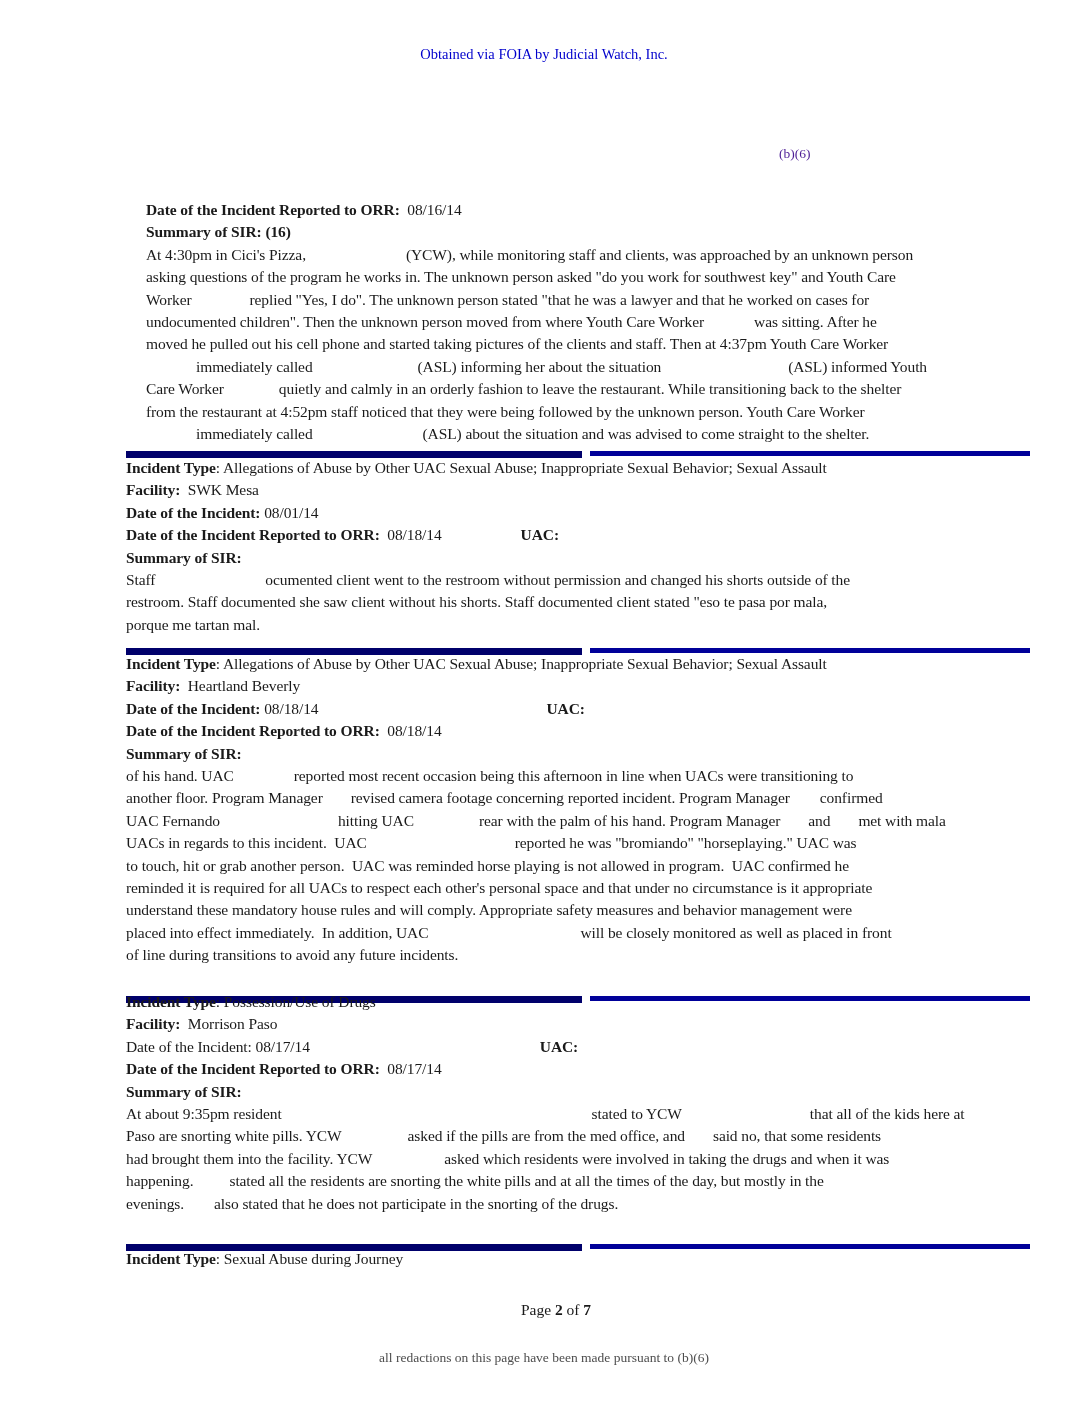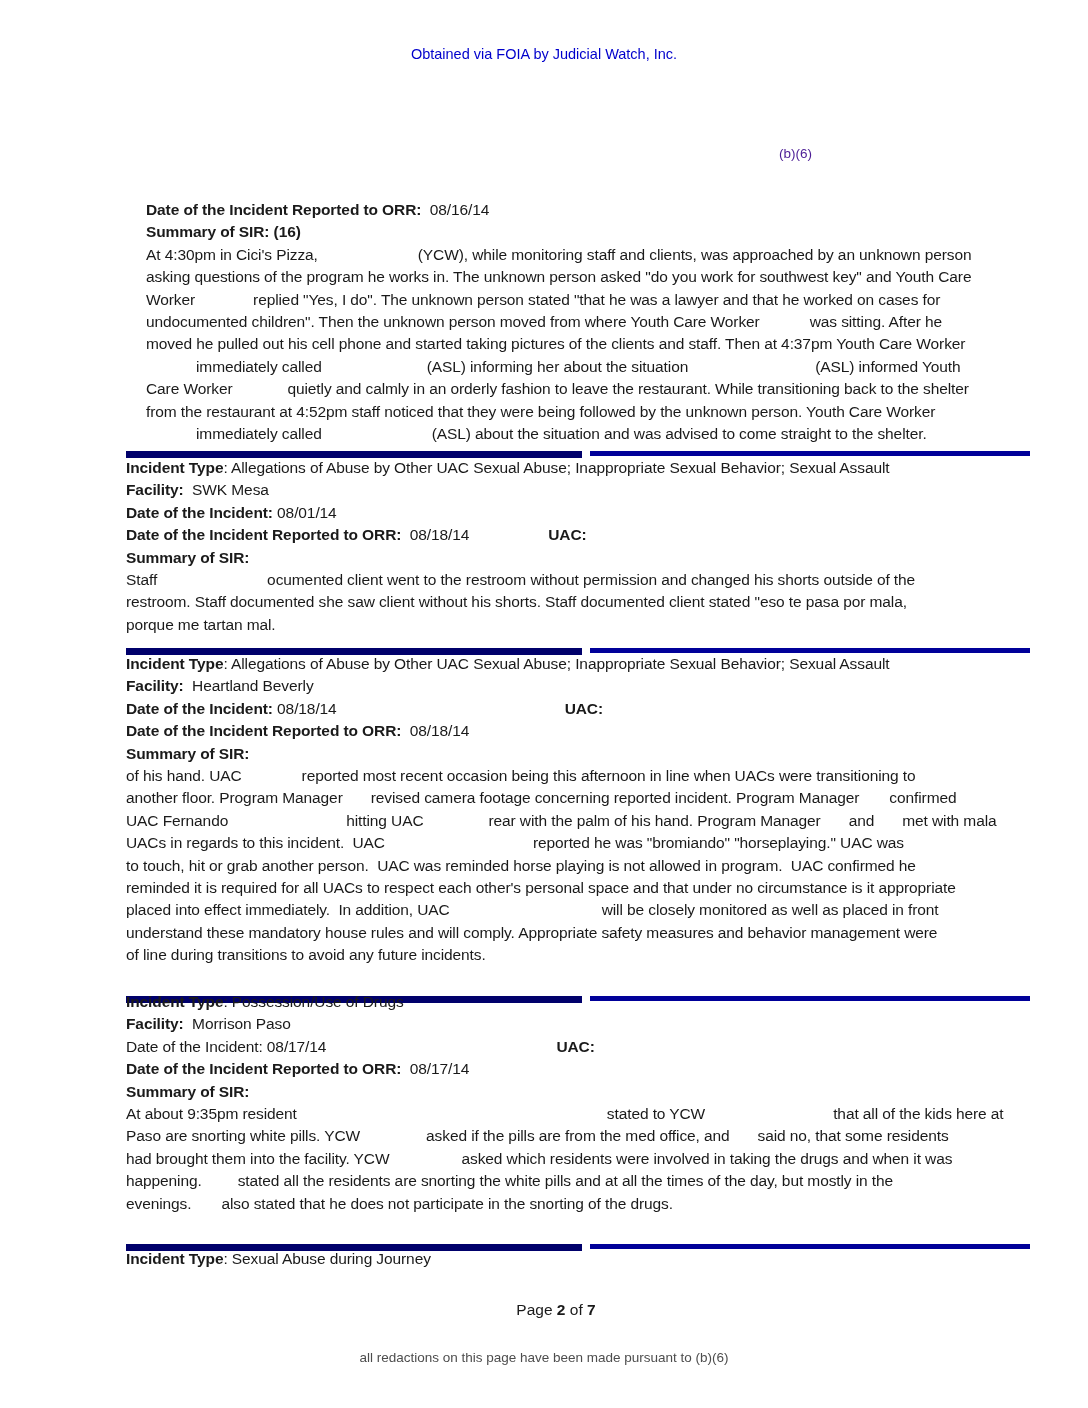--- a/index.html
+++ b/index.html
@@ -1,18 +1,18 @@
 <!DOCTYPE html>
 <html style="--header-blue: #0000cc; --divider-left: #00006b; --divider-right: #000099;"><head>
 <meta charset="utf-8">
 <style>
   html,body { margin:0; padding:0; background:#ffffff; }
   .page {
     position:relative; width:1088px; height:1408px; background:#fff;
-    font-family:Liberation Sans, sans-serif; color:#1a1a1a; overflow:hidden;
+    font-family:Liberation Serif, serif; color:#1a1a1a; overflow:hidden;
   }
   .header-notice {
     position:absolute; top:46px; left:0; width:100%; text-align:center;
     font-size:14.5px; color:var(--header-blue,#0000cc);
   }
   .b6-marker {
     position:absolute; top:146px; left:779px; font-size:13.5px; color:#4c1d95;
   }
   .section {
     position:absolute; left:126px; width:902px;
@@ -94,22 +94,22 @@
       <div class="line"><span class="b">Facility:</span><span>  Heartland Beverly</span></div>
       <div class="line"><span class="b">Date of the Incident:</span><span> 08/18/14</span><span class="gap" style="width: 228px;"></span><span class="b">UAC:</span></div>
       <div class="line"><span class="b">Date of the Incident Reported to ORR:</span><span>  08/18/14</span></div>
       <div class="line"><span class="b">Summary of SIR:</span></div>
       <div class="line"><span>of his hand. UAC</span><span class="gap" style="width: 60px;"></span><span>reported most recent occasion being this afternoon in line when UACs were transitioning to</span></div>
       <div class="line"><span>another floor. Program Manager</span><span class="gap" style="width: 28px;"></span><span>revised camera footage concerning reported incident. Program Manager</span><span class="gap" style="width: 30px;"></span><span>confirmed</span></div>
       <div class="line"><span>UAC Fernando</span><span class="gap" style="width: 118px;"></span><span>hitting UAC</span><span class="gap" style="width: 65px;"></span><span>rear with the palm of his hand. Program Manager</span><span class="gap" style="width: 28px;"></span><span>and</span><span class="gap" style="width: 28px;"></span><span>met with mala</span></div>
       <div class="line"><span>UACs in regards to this incident.  UAC</span><span class="gap" style="width: 148px;"></span><span>reported he was "bromiando" "horseplaying." UAC was</span></div>
       <div class="line"><span>to touch, hit or grab another person.  UAC was reminded horse playing is not allowed in program.  UAC confirmed he</span></div>
       <div class="line"><span>reminded it is required for all UACs to respect each other's personal space and that under no circumstance is it appropriate</span></div>
+      <div class="line"><span>understand these mandatory house rules and will comply. Appropriate safety measures and behavior management were</span></div>
       <div class="line"><span>placed into effect immediately.  In addition, UAC</span><span class="gap" style="width: 152px;"></span><span>will be closely monitored as well as placed in front</span></div>
-      <div class="line"><span>understand these mandatory house rules and will comply. Appropriate safety measures and behavior management were</span></div>
       <div class="line"><span>of line during transitions to avoid any future incidents.</span></div>
     </div>
 
   <div class="divider d3">
     <span class="seg-l"></span>
     <span class="seg-r"></span>
   </div>
 
   <div class="section s4">
       <div class="line"><span class="b">Incident Type</span><span>: Possession/Use of Drugs</span></div>

